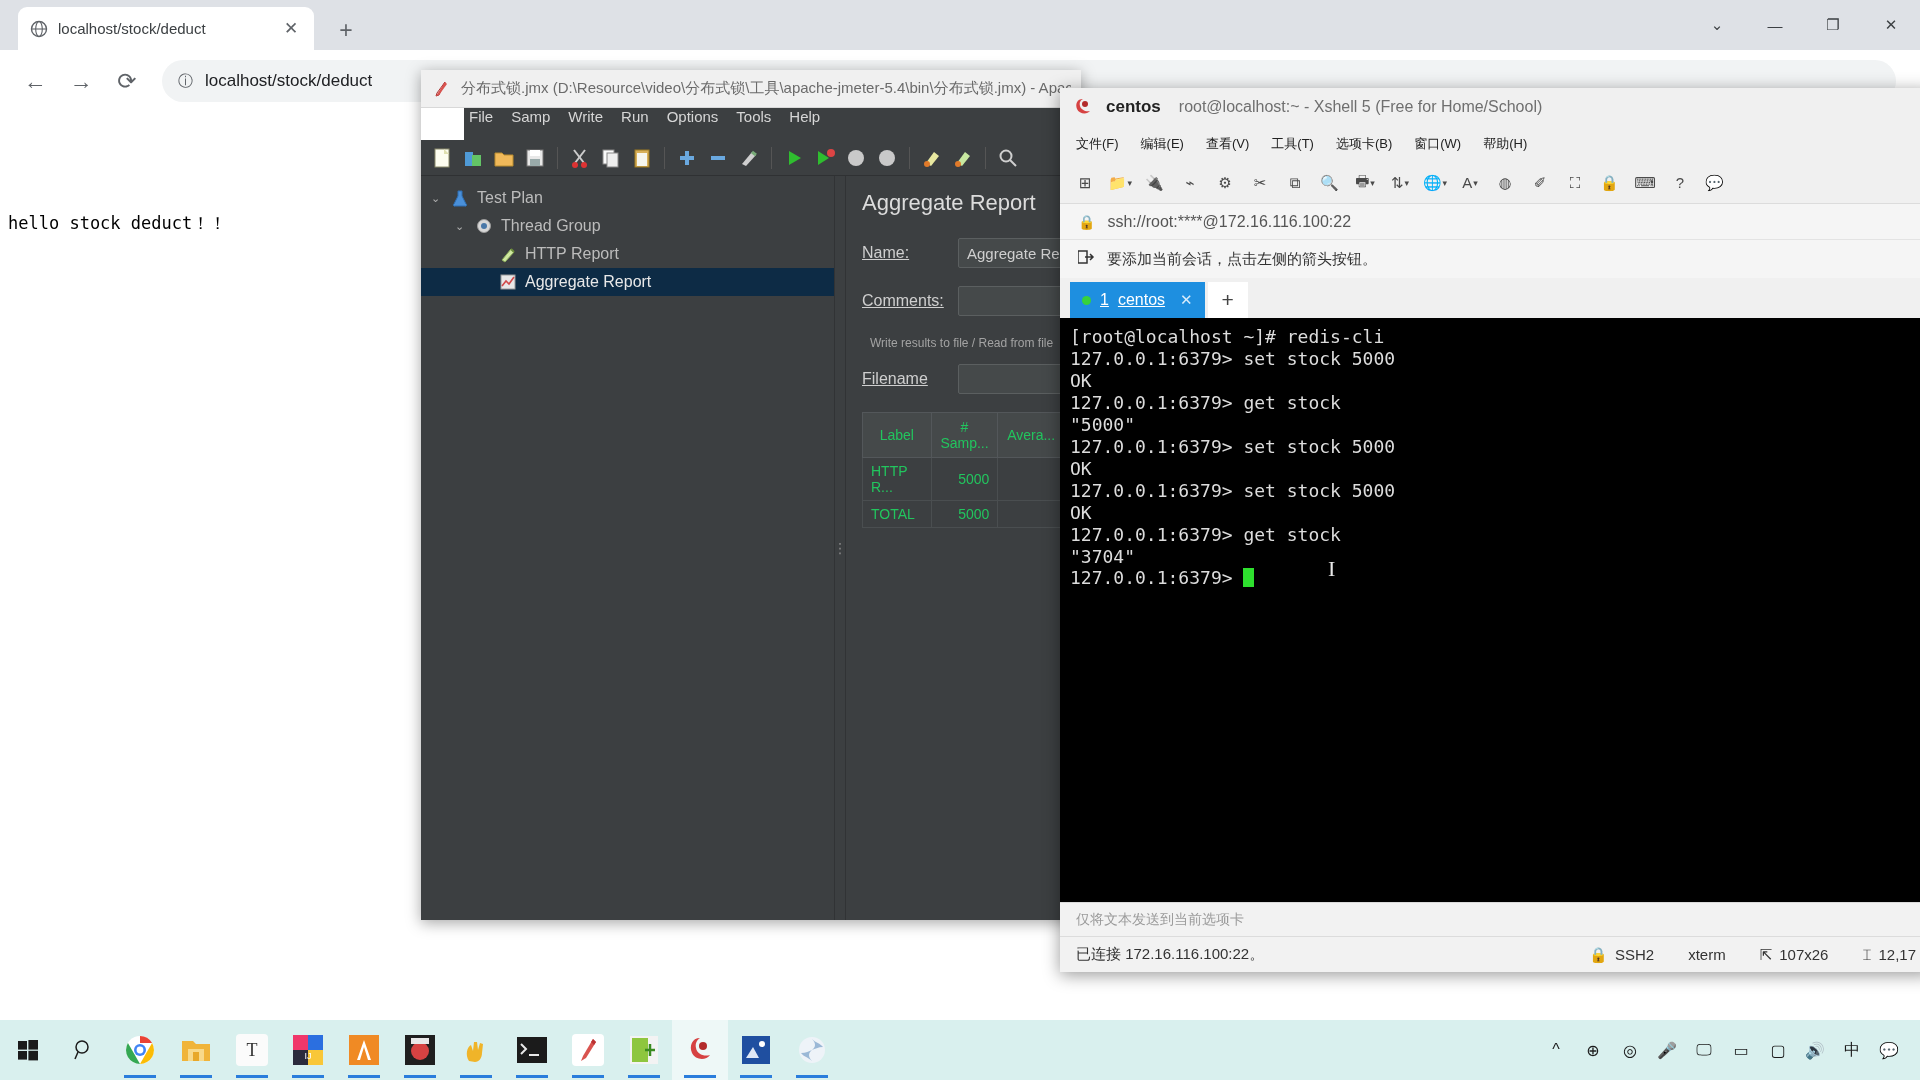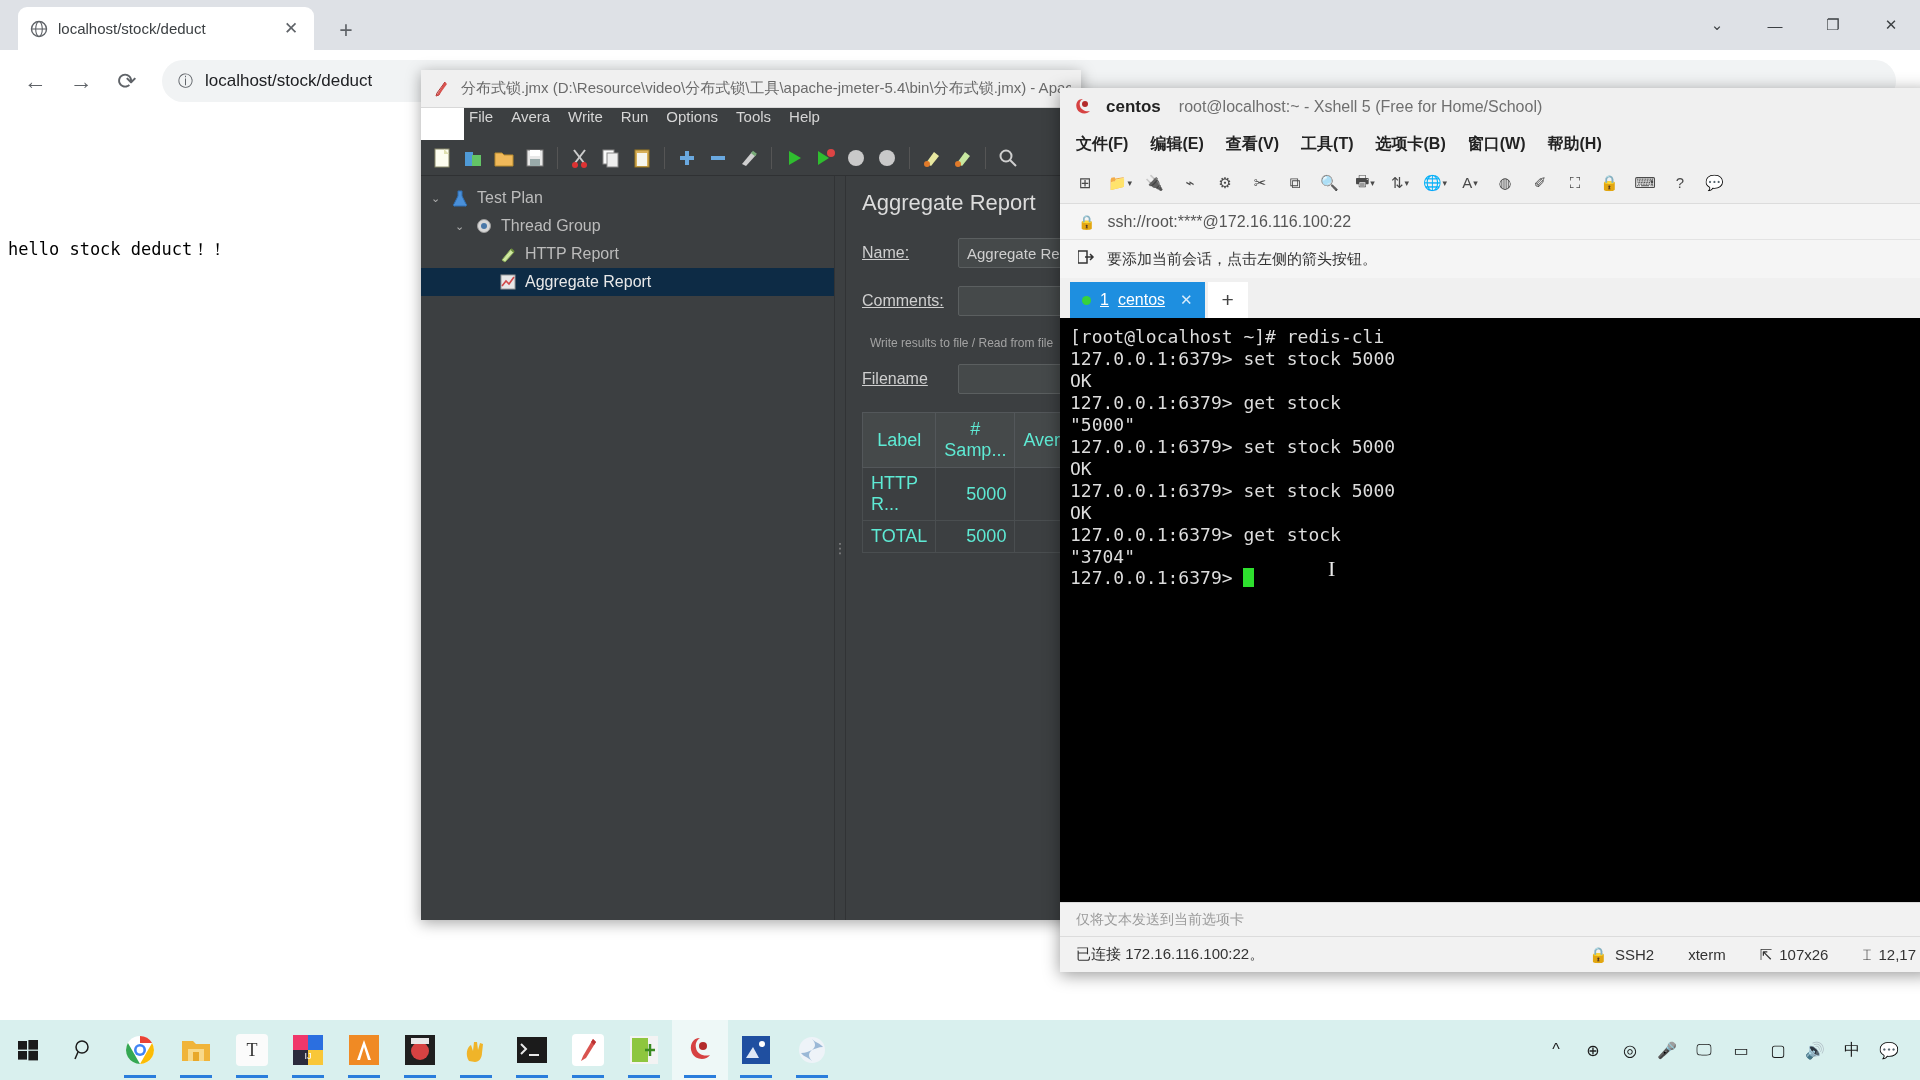--- a/index.html
+++ b/index.html
@@ -31,21 +31,21 @@
   .chrome-wincontrols div { width:58px; height:50px; display:flex; align-items:center; justify-content:center; color:#3c4043; font-size:15px; }
   .chrome-toolbar { position:absolute; left:0; top:50px; width:1920px; height:62px; background:#ffffff; display:flex; align-items:center; padding:0 14px; }
   .nav-btn { width:42px; height:42px; display:flex; align-items:center; justify-content:center; color:#5f6368; font-size:23px; margin-right:4px; }
   .omnibox {
     flex:1; height:42px; background:#f1f3f4; border-radius:21px; display:flex; align-items:center;
     padding:0 16px; margin:0 10px; font-size:17px; color:#202124;
   }
   .omnibox .infoicon { margin-right:12px; color:#5f6368; font-size:15px; display:flex; align-items:center; }
   .omnibox .urltext { white-space:nowrap; overflow:hidden; }
   .chrome-content { position:absolute; left:0; top:112px; width:1920px; height:908px; background:#ffffff; }
-  .page-text { position:absolute; left:8px; top:126px; font-family:"DejaVu Sans Mono", monospace; font-size:17px; color:#000; }
+  .page-text { position:absolute; left:8px; top:100px; font-family:"DejaVu Sans Mono", monospace; font-size:17px; color:#000; }
 
   
   .jm-win { position:absolute; left:421px; top:70px; width:660px; height:850px; box-shadow:0 3px 14px rgba(0,0,0,.35); }
   .jm-title { height:38px; background:#f0f0f0; display:flex; align-items:center; padding:0 10px; border-bottom:1px solid #d8d8d8; }
   .jm-title .ticon { width:20px; height:20px; margin-right:10px; flex:0 0 20px; }
   .jm-title .ttext { font-size:15px; color:#6b6b6b; white-space:nowrap; overflow:hidden; }
   .jm-menubar { height:32px; background:#3c3f41; display:flex; align-items:flex-start; padding:0 5px; gap:18px;margin-left:43px; }
   .jm-menubar span { font-size:15px; color:#d6d6d6; }
   .jm-toolbar { height:36px; background:#3c3f41; display:flex; align-items:center; padding:0 8px; gap:5px; border-bottom:1px solid #2f3133; }
   .tb { width:26px; height:26px; border-radius:3px; display:flex; align-items:center; justify-content:center; font-size:15px; }
@@ -56,34 +56,34 @@
   .jm-right { flex:1; background:#3c3f41; padding:14px 16px; overflow:hidden; }
   .tree-row { display:flex; align-items:center; height:28px; padding-left:10px; font-size:16px; color:#bcbcbc; white-space:nowrap; }
   .tree-row.sel { background:#0d2b45; color:#e8e8e8; }
   .tree-row .arrow { width:18px; flex:0 0 18px; font-size:11px; color:#b0b0b0; }
   .tree-row .tico { width:22px; flex:0 0 22px; display:flex; align-items:center; justify-content:center; margin-right:6px; }
   .jm-h1 { font-size:22px; color:#dcdcdc; margin-bottom:22px; }
   .jm-field { display:flex; align-items:center; margin-bottom:18px; }
   .jm-field label { width:96px; font-size:16px; color:#cfcfcf;text-decoration:underline; }
   .jm-input { flex:1; height:30px; background:#45494a; border:1px solid #5b5f60; border-radius:2px; color:#cfcfcf; font-size:15px; display:flex; align-items:center; padding:0 8px; overflow:hidden; white-space:nowrap;}
   .jm-sub { font-size:12px; color:#a3a3a3; margin:20px 0 14px 8px; }
-  .jm-table { width:100%; border-collapse:collapse; font-size:18px; color:#5eead4; }
+  .jm-table { width:100%; border-collapse:collapse; font-size:14px; color:#22c55e; }
   .jm-table th { background:#45494a; border:1px solid #53575a; font-weight:normal; padding:6px 8px; text-align:center; }
   .jm-table td { border:1px solid #4a4e50; padding:5px 8px; }
   .jm-table td.num { text-align:right; }
   .jm-table td.lbl { text-align:left; }
 
   
   .xs-win { position:absolute; left:1060px; top:88px; width:872px; height:884px; background:#f0f0f0; box-shadow:0 3px 16px rgba(0,0,0,.4); }
   .xs-title { height:38px; display:flex; align-items:center; padding:0 12px; background:#f0f0f0; }
   .xs-title .xicon { width:22px; height:22px; margin-right:12px; flex:0 0 22px; }
   .xs-title .sess { font-size:17px; font-weight:bold; color:#222; margin-right:18px; }
   .xs-title .cap { font-size:16px; color:#6f6f6f; white-space:nowrap; }
   .xs-menu { height:36px; display:flex; align-items:center; padding:0 16px; gap:22px; background:#f0f0f0; }
-  .xs-menu span { font-size:16px; color:#222;font-weight:bold; }
+  .xs-menu span { font-size:13px; color:#222; }
   .xs-toolbar { height:42px; display:flex; align-items:center; padding:0 12px; gap:9px; background:#f0f0f0; border-bottom:1px solid #dcdcdc; }
   .xtb { width:26px; height:26px; display:flex; align-items:center; justify-content:center; font-size:15px; color:#4a4a4a; }
   .xtb .chev { font-size:9px; margin-left:1px; }
   .xs-addr { height:36px; display:flex; align-items:center; padding:0 18px; background:#f5f5f5; border-bottom:1px solid #e3e3e3; }
   .xs-addr .lock { margin-right:12px; font-size:14px; color:#555; }
   .xs-addr .url { font-size:16px; color:#555; }
   .xs-note { height:38px; display:flex; align-items:center; padding:0 18px; background:#f5f5f5; }
   .xs-note .nicon { margin-right:12px; font-size:15px; }
   .xs-note .ntext { font-size:15px; color:#333; }
   .xs-tabs { height:40px; display:flex; align-items:flex-end; background:#f0f0f0; padding-left:10px; }
@@ -160,21 +160,21 @@
       <span class="ticon">
         <svg width="20" height="20" viewBox="0 0 20 20">
           <path d="M14 3 L6 14 L5 17 L8 16 Z" fill="#e8e8e8" stroke="#a33" stroke-width="1"></path>
           <path d="M14 3 L16 5 L8 16 L5 17 Z" fill="#d9534f"></path>
         </svg>
       </span>
       <span class="ttext">分布式锁.jmx (D:\Resource\video\分布式锁\工具\apache-jmeter-5.4\bin\分布式锁.jmx) - Apache JMeter (5.4)</span>
     </div>
     <div class="jm-menubar">
       <span>File</span>
-      <span>Avera</span>
+      <span>Samp</span>
       <span>Write</span>
       <span>Run</span>
       <span>Options</span>
       <span>Tools</span>
       <span>Help</span>
     </div>
     <div class="jm-toolbar">
       <div class="tb">
           <svg width="22" height="22">
             <rect x="4" y="2" width="14" height="18" fill="#fdfdf0" stroke="#8a8a6a"></rect>

